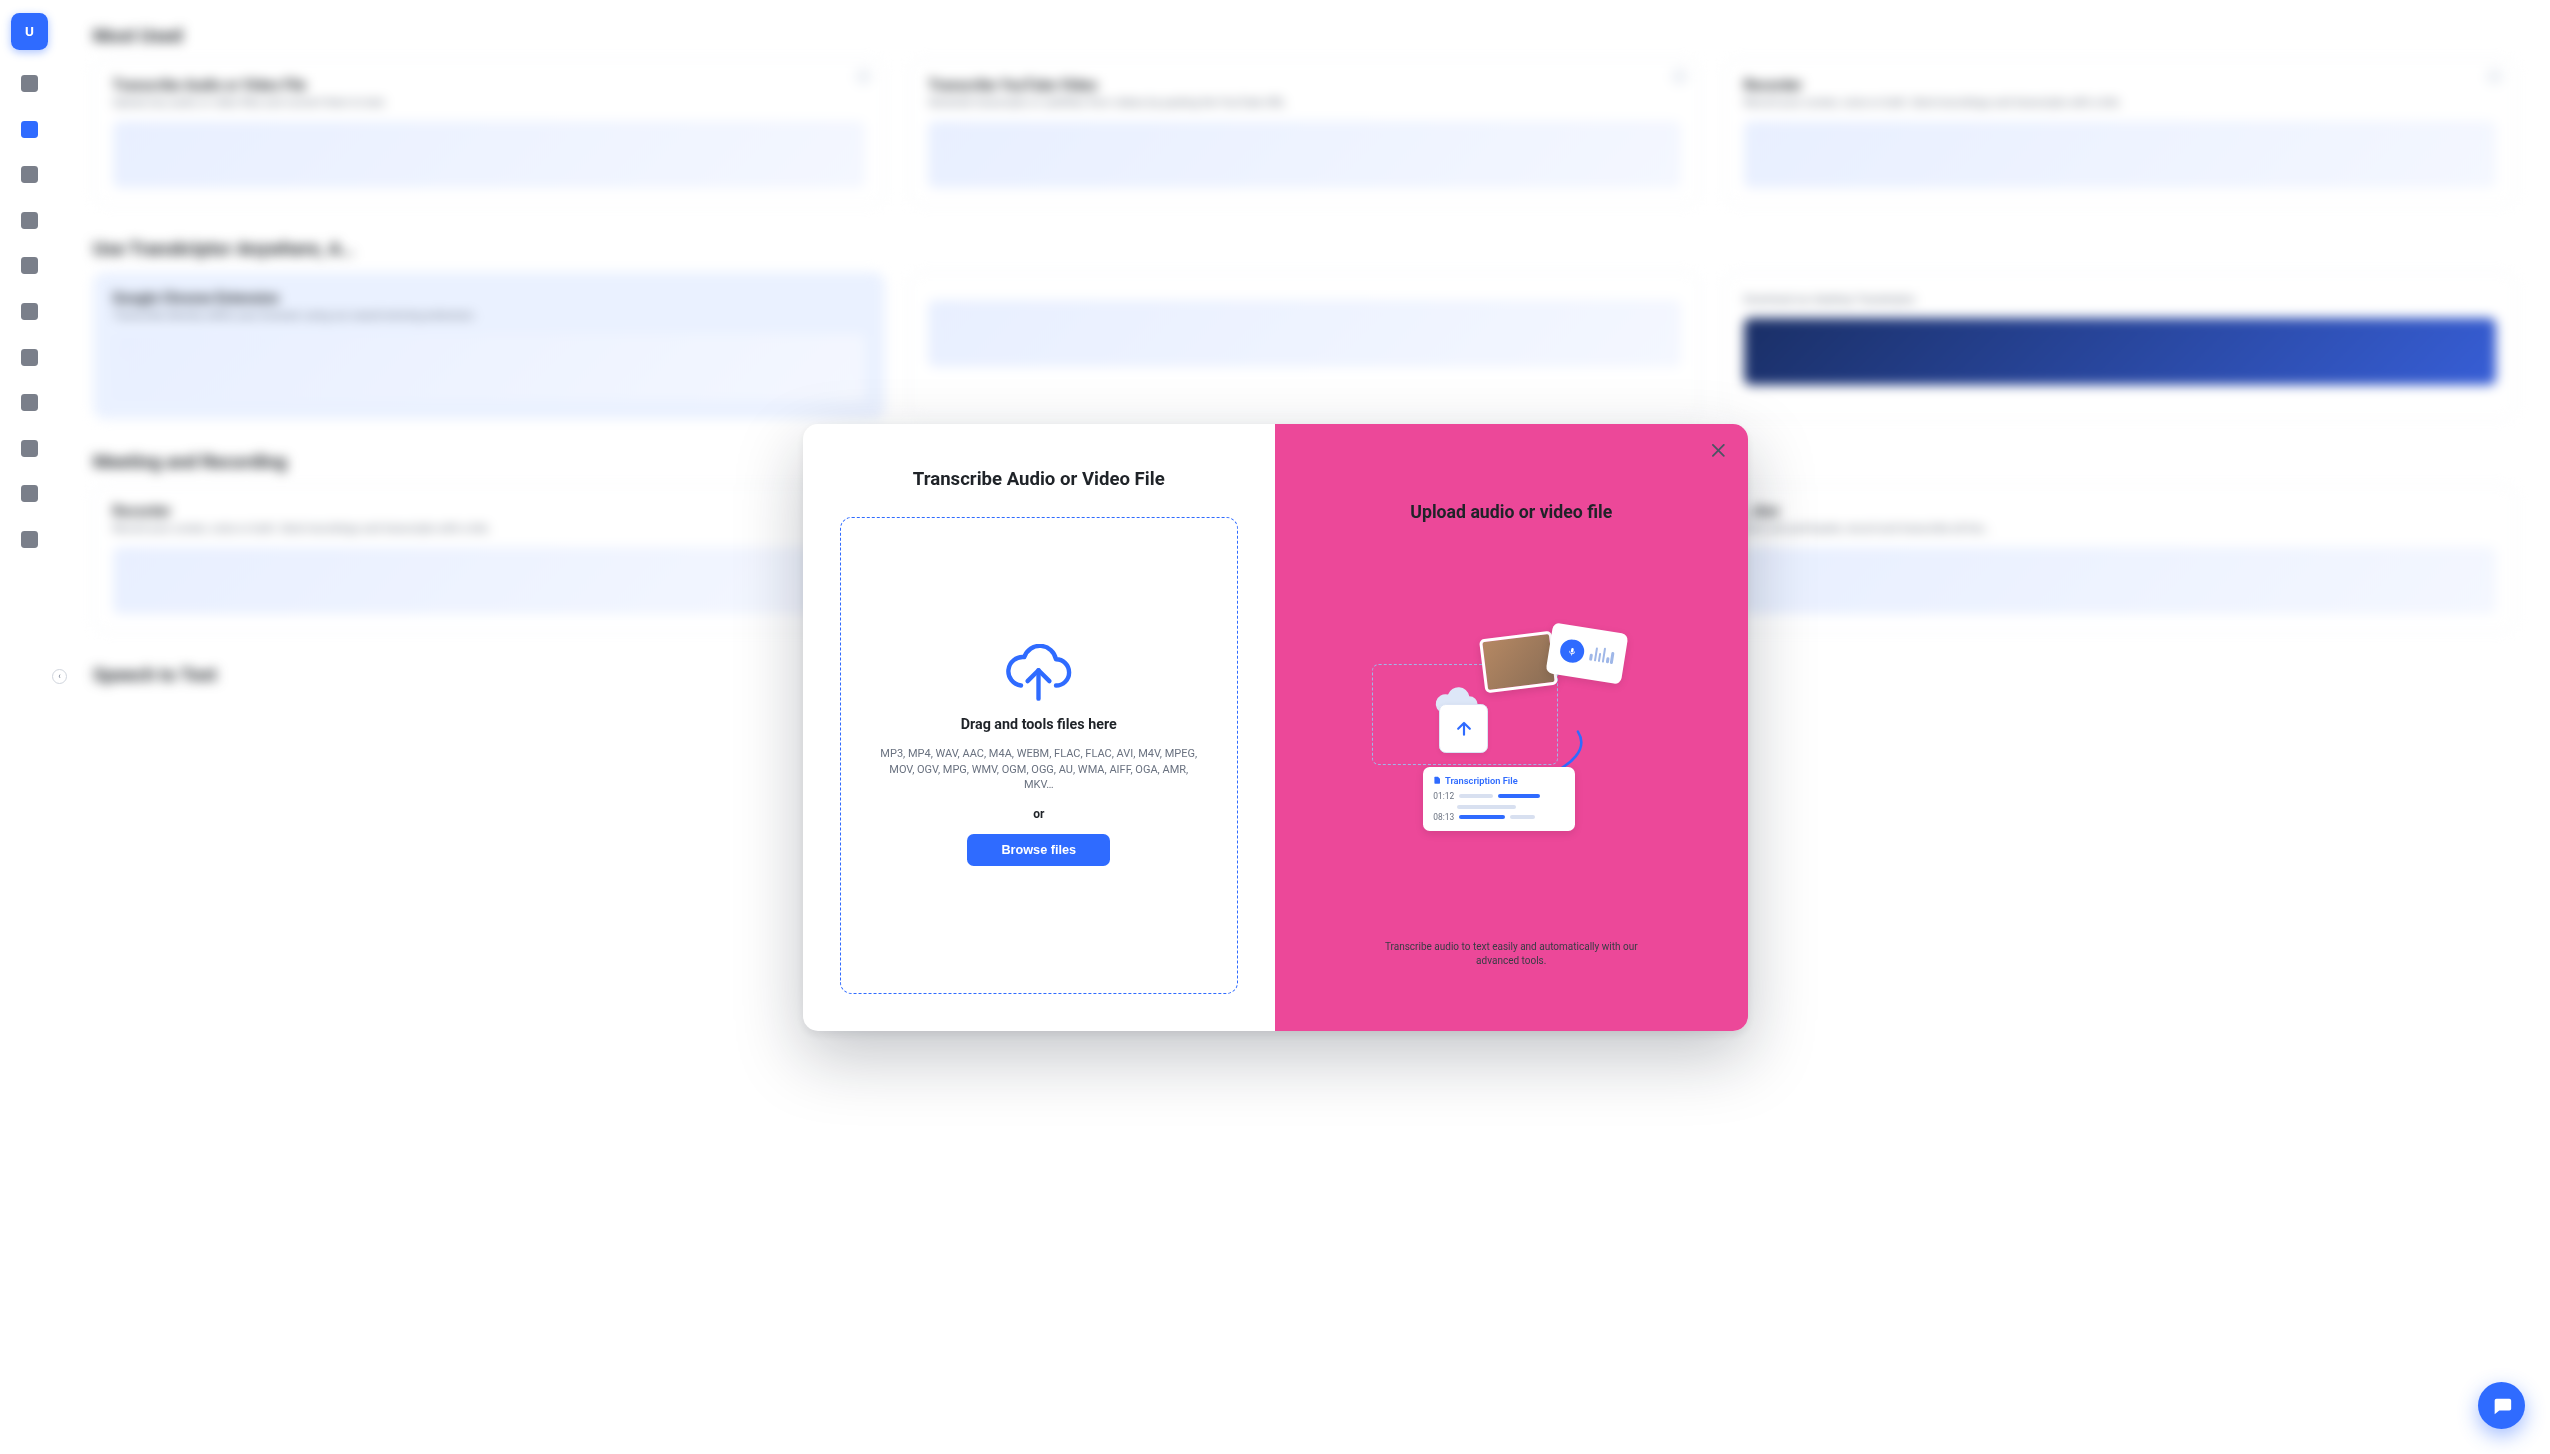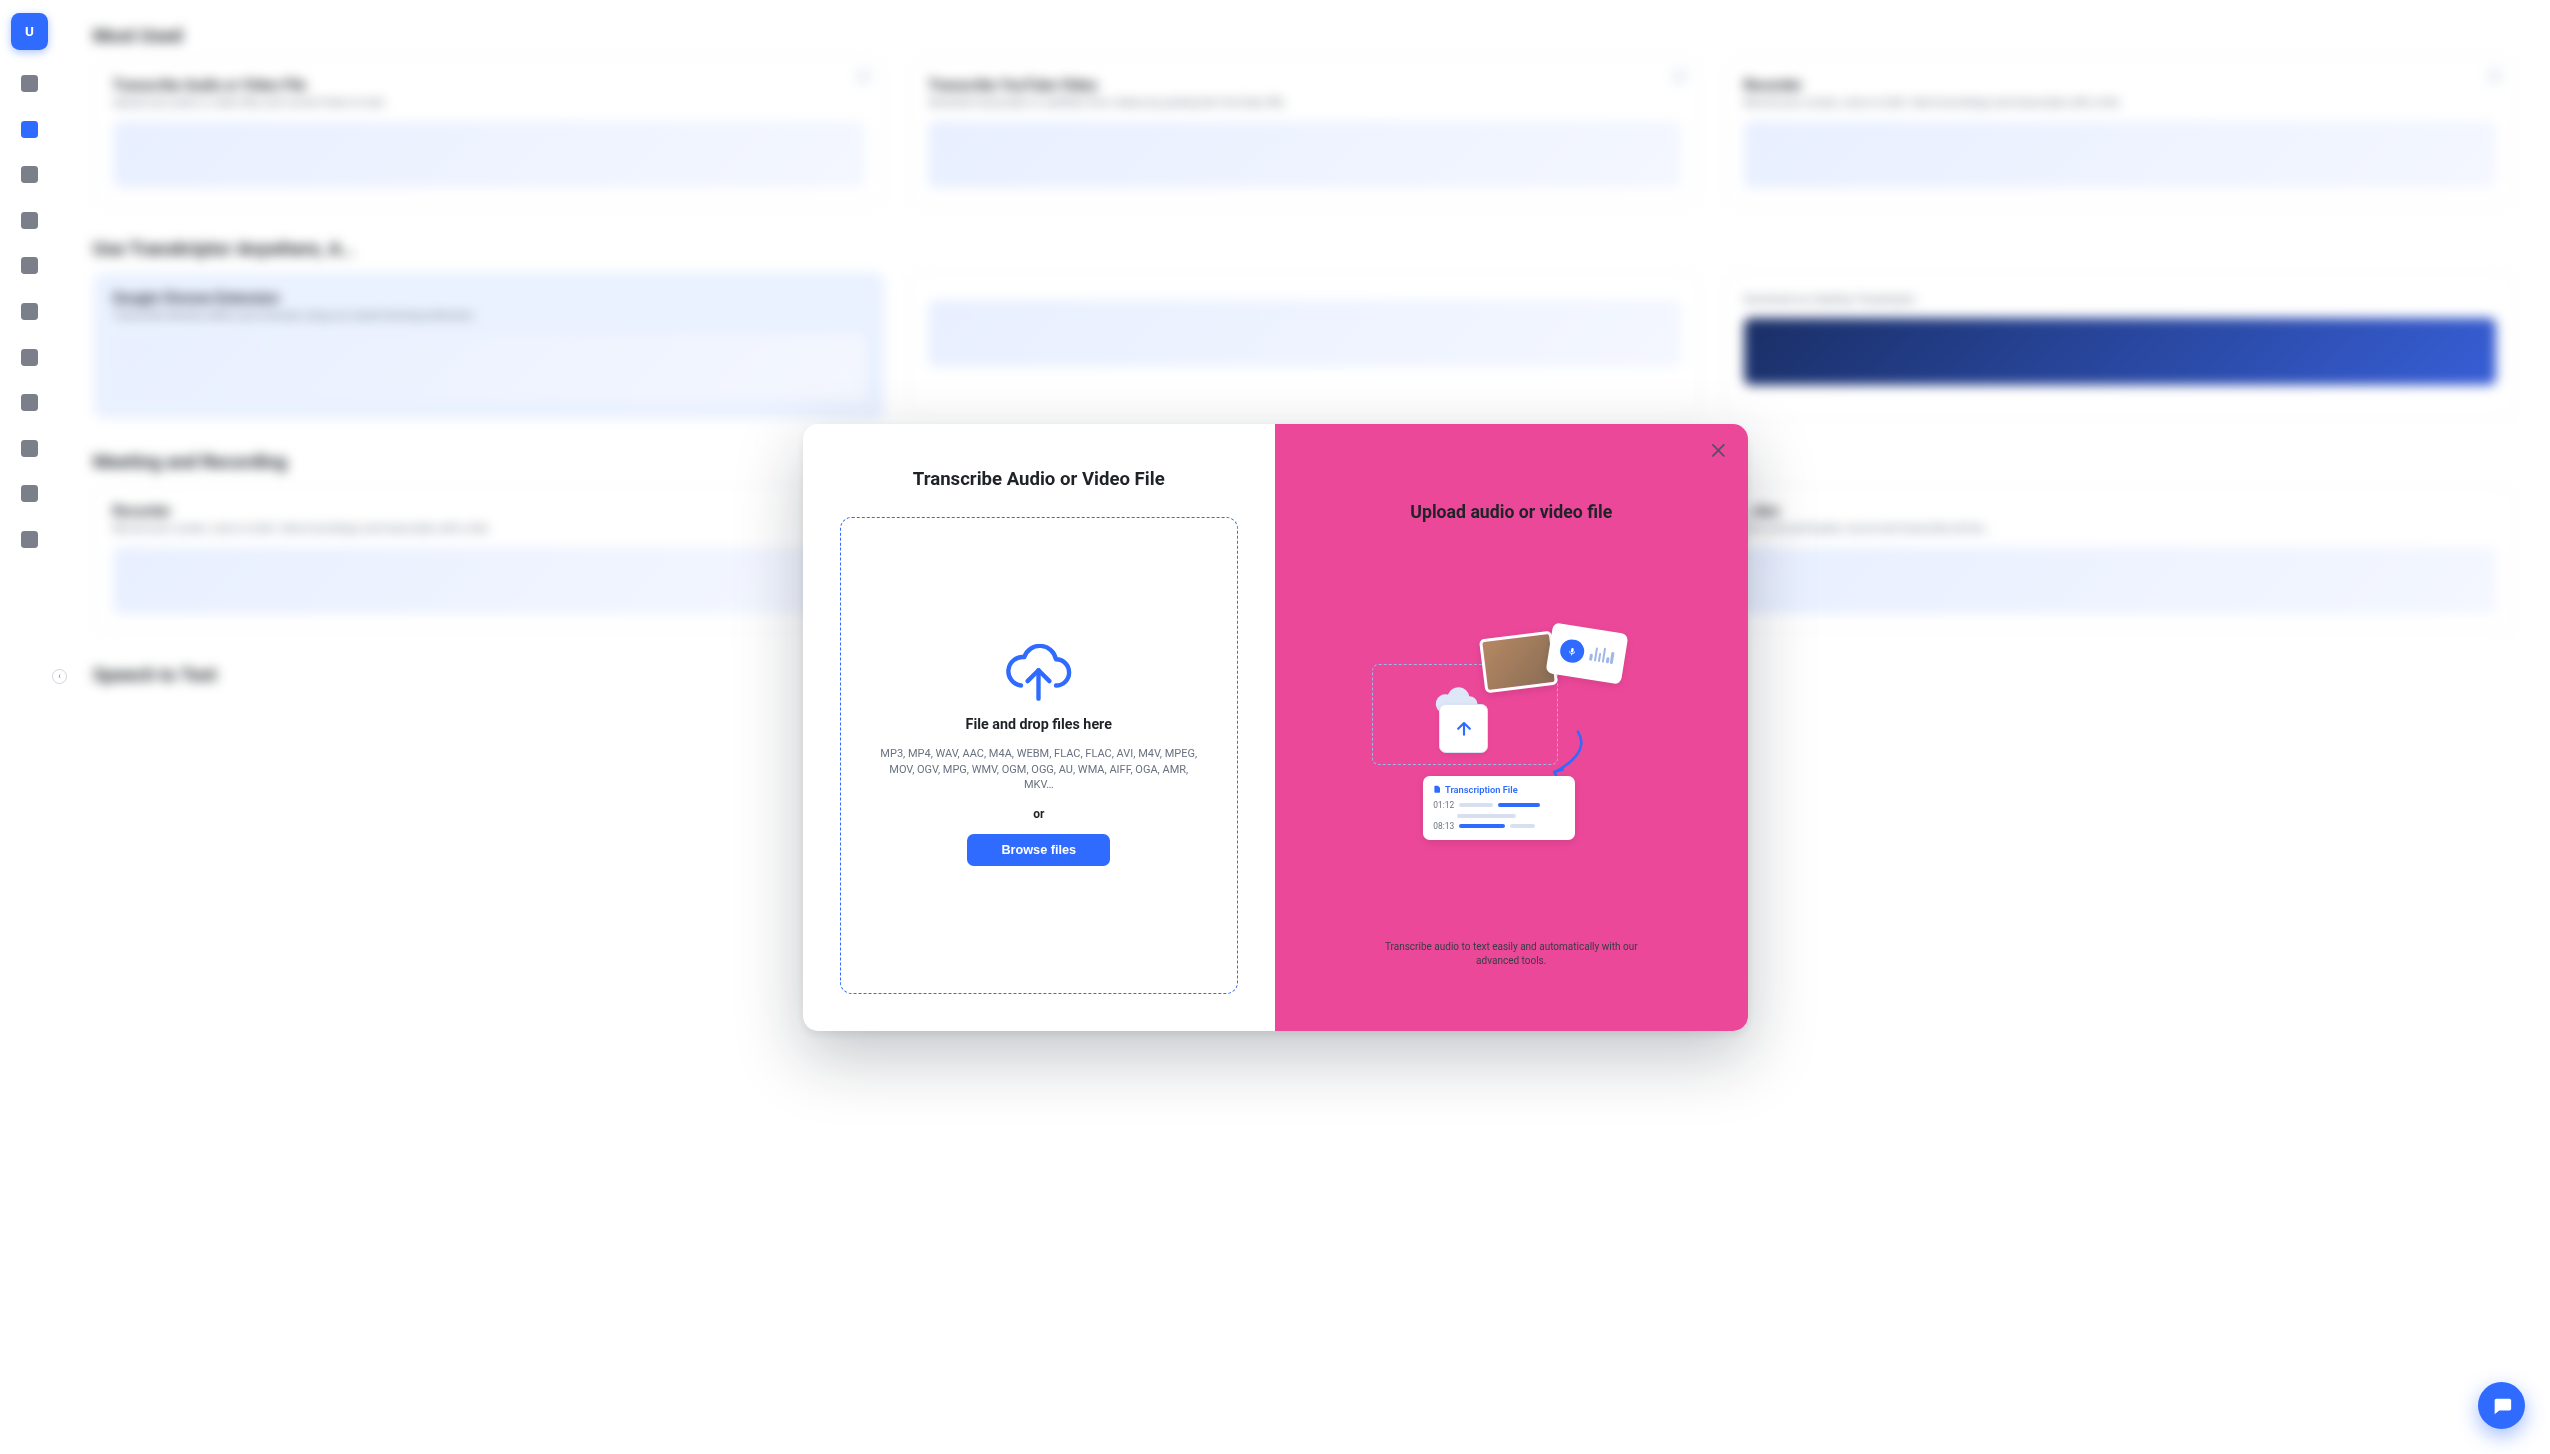--- a/index.html
+++ b/index.html
@@ -284,21 +284,21 @@
     width:2.5px; margin-left:1.7px;
     background:#9fb7e8; border-radius:1.7px;
   }
   .illus-arrow {
     position: absolute;
     left: 172px; top: 110px;
     color:#2f6bff;
   }
   .illus-filecard {
     position: absolute;
-    left: 51px; top: 156px;
+    left: 51px; top: 147px;
     width: 152px;
     background:#fff;
     border-radius: 6.7px;
     box-shadow: 0 2.5px 8.4px rgba(0,0,0,.10);
     padding: 8.4px 10px;
     font-size: 8.4px;
     color:#6a7280;
   }
   .illus-filecard .fc-title { color:#2f6bff; font-weight:600; font-size:9.3px; margin-bottom:5px; display:flex; align-items:center; gap:3.4px;}
   .illus-filecard .fc-row { display:flex; align-items:center; gap:5px; margin-top:3.4px;}
@@ -449,21 +449,21 @@
       <h3>Transcribe Audio or Video File</h3>
 
       <div class="dropzone">
         <svg class="cloud-icon" viewBox="0 0 64 54">
           <g fill="none" stroke="currentColor" stroke-width="4" stroke-linecap="round" stroke-linejoin="round">
             <path d="M48 38a12 12 0 0 0 0-24 15 15 0 0 0-29-2A11 11 0 0 0 16 38"></path>
             <path d="M32 24v26"></path>
             <path d="M22 34l10-10 10 10"></path>
           </g>
         </svg>
-        <div class="dz-title">File and drop files here</div>
+        <div class="dz-title">Drag and tools files here</div>
         <div class="dz-formats">MP3, MP4, WAV, AAC, M4A, WEBM, FLAC, FLAC, AVI, M4V, MPEG, MOV, OGV, MPG, WMV, OGM, OGG, AU, WMA, AIFF, OGA, AMR, MKV…</div>
         <div class="dz-or">or</div>
         <button class="browse-btn">Browse files</button>
       </div>
     </div>
 
     <div class="modal-right">
       <h3>Upload audio or video file</h3>
 
       <div class="illus-area">

